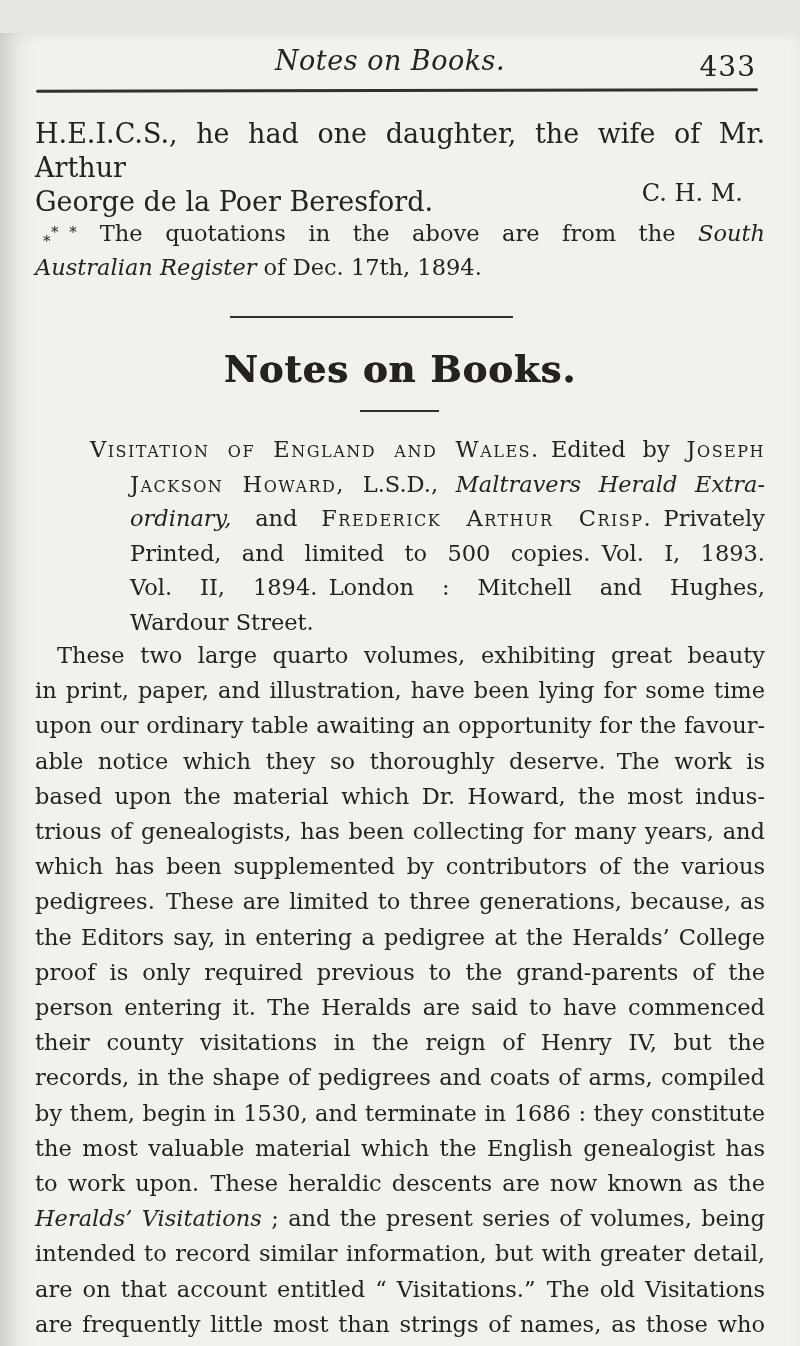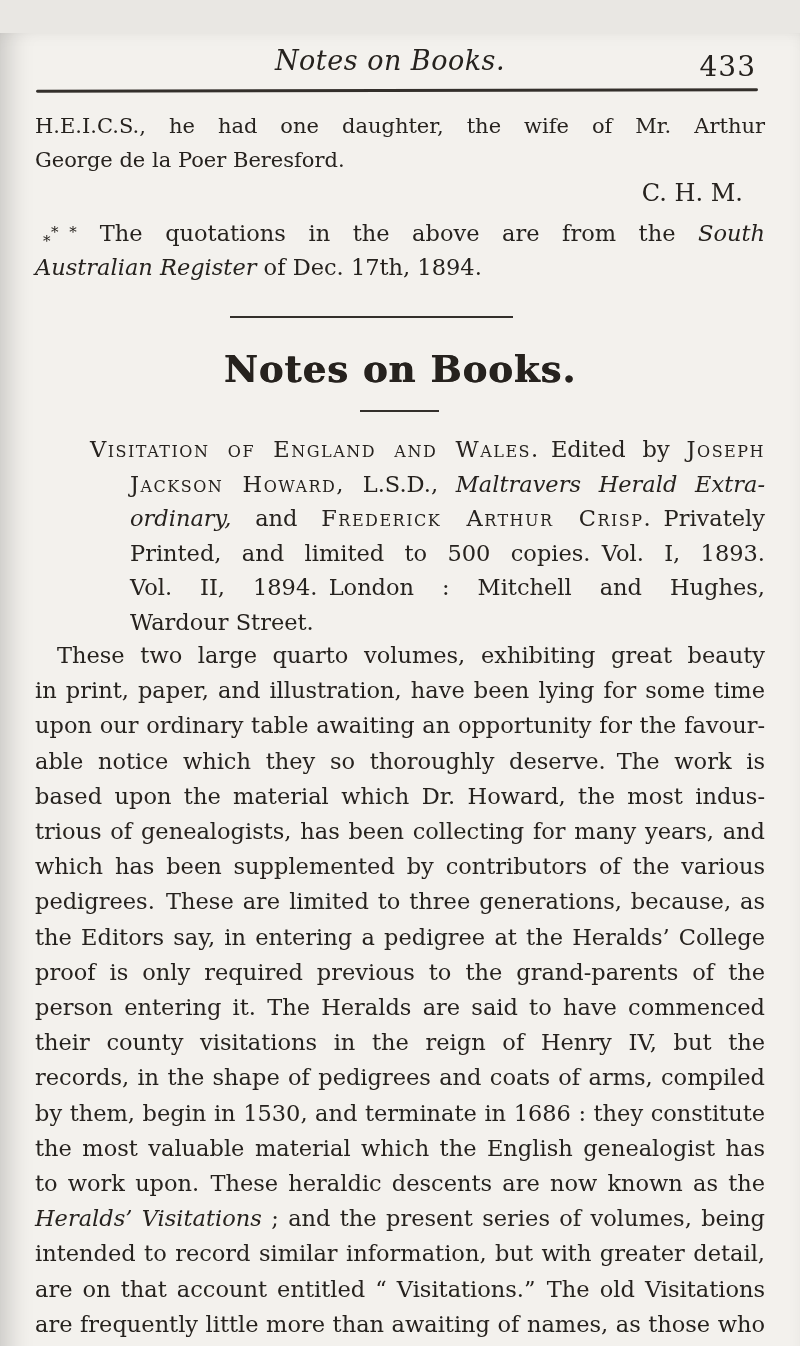--- a/index.html
+++ b/index.html
@@ -29,21 +29,21 @@
     vertical-align:-5px;margin-right:20px;
   }
   .running-title{
     top:12px;left:0;width:800px;text-align:center;
     font-style:italic;font-size:27px;letter-spacing:0.5px;
     transform:translateX(-10px);
   }
   .page-number{top:17px;right:44px;font-size:28px;letter-spacing:1px;}
   .rule{background:#332f2b;}
   .header-rule{top:56px;left:36px;width:722px;height:3px;border-radius:2px;transform:rotate(-0.12deg);}
-  .intro-para{top:76px;font-size:21px;line-height:34px;}
+  .intro-para{top:84px;font-size:27px;line-height:34px;}
   .signature{top:146px;font-size:24px;text-align:right;padding-right:22px;box-sizing:border-box;}
   .footnote{top:183px;font-size:22.5px;line-height:34px;}
   .mid-rule{top:283px;left:230px;width:283px;height:2px;}
   .section-heading{
     top:314px;left:0;width:800px;margin:0;text-align:center;
     font-size:37px;font-weight:bold;letter-spacing:1px;
     text-shadow:0.7px 0 0 currentColor;
   }
   .short-rule{top:377px;left:360px;width:79px;height:2px;}
   .citation{top:399px;font-size:22.5px;line-height:34.5px;}
@@ -94,17 +94,17 @@
       <div class="line aj"><span>proof is only required previous to the grand-parents of the</span></div>
       <div class="line aj"><span>person entering it. The Heralds are said to have commenced</span></div>
       <div class="line aj"><span>their county visitations in the reign of Henry IV, but the</span></div>
       <div class="line aj"><span>records, in the shape of pedigrees and coats of arms, compiled</span></div>
       <div class="line aj"><span>by them, begin in 1530, and terminate in 1686 : they constitute</span></div>
       <div class="line aj"><span>the most valuable material which the English genealogist has</span></div>
       <div class="line aj"><span>to work upon. These heraldic descents are now known as the</span></div>
       <div class="line aj"><span class="i">Heralds’ Visitations</span><span> ; and the present series of volumes, being</span></div>
       <div class="line aj"><span>intended to record similar information, but with greater detail,</span></div>
       <div class="line aj"><span>are on that account entitled “ Visitations.” The old Visitations</span></div>
-      <div class="line aj"><span>are frequently little more than awaiting of names, as those who</span></div>
+      <div class="line aj"><span>are frequently little most than strings of names, as those who</span></div>
       <div class="line aj"><span>have consulted and used them are well aware ; but in this</span></div>
     </div>
 
 </div>
 
 </body></html>

